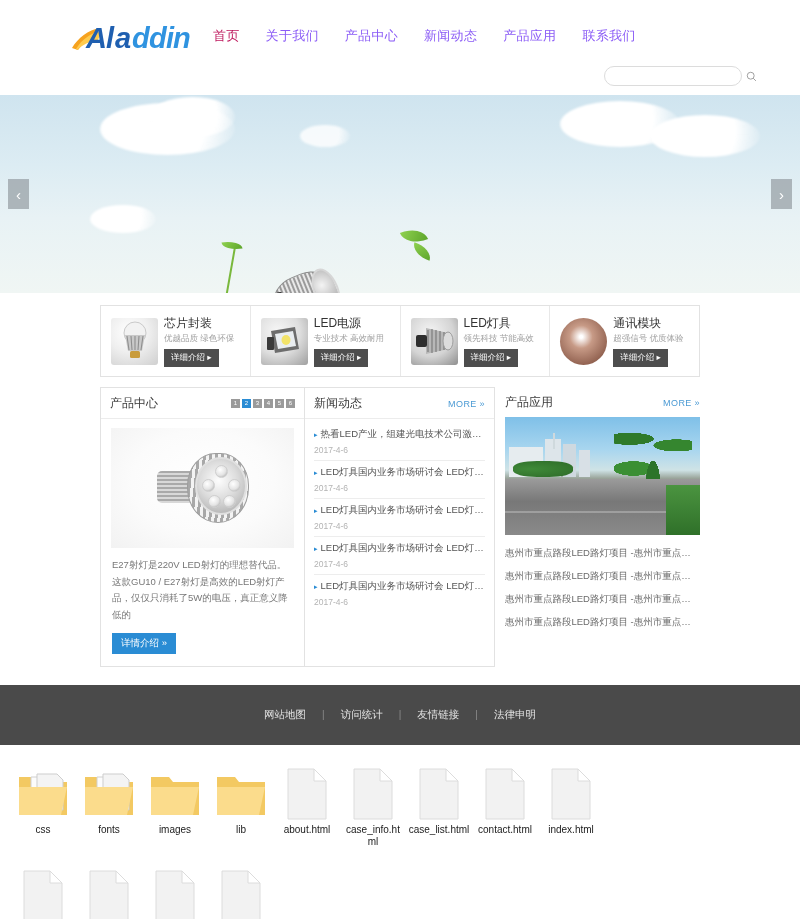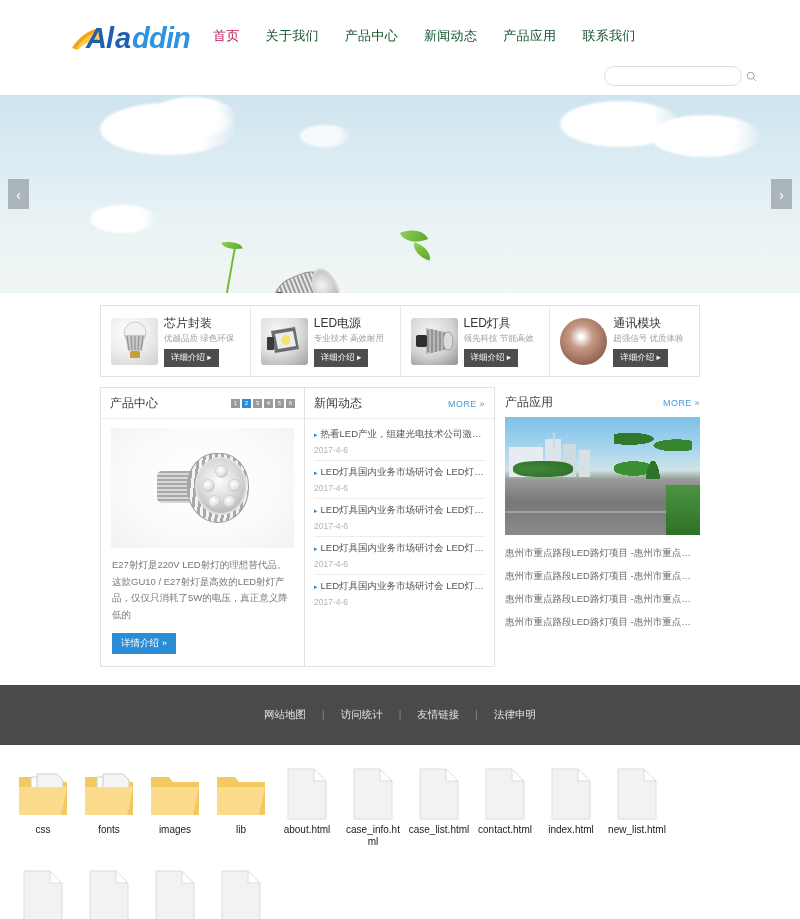--- a/index.html
+++ b/index.html
@@ -8,21 +8,21 @@
     font-family: "Liberation Sans", "DejaVu Sans", sans-serif;
     background: #ffffff; overflow: hidden;
   }
 
   
   .header { position: relative; height: 95px; background: #ffffff; }
   .logo { position: absolute; left: 68px; top: 18px; width: 125px; height: 36px; }
   .logo svg { display: block; }
   .nav { position: absolute; left: 200px; top: 27px; display: flex; gap: 0; }
   .nav-item {
-    font-size: 13px; color: #14532d; padding: 0 13px;
+    font-size: 13px; color: #8b5cf6; padding: 0 13px;
     cursor: pointer; white-space: nowrap; letter-spacing: .3px;
   }
   .nav-item.active { color: #be185d; }
   .search-wrap {
     position: absolute; right: 58px; top: 66px;
     width: 138px; height: 20px;
     border: 1px solid #dcdcdc; border-radius: 10px;
     background: #fff; display: flex; align-items: center;
   }
   .search-input {
@@ -553,29 +553,20 @@
       </div>
       <div class="file">
         <div class="file-icon">
           <svg width="44" height="54" viewBox="0 0 44 54">
     <path d="M3 2 L29 2 L41 14 L41 52 L3 52 Z" fill="#f2f2f2" stroke="#dcdcdc" stroke-width="1"></path>
     <path d="M29 2 L41 14 L29 14 Z" fill="#ffffff" stroke="#dcdcdc" stroke-width="1"></path>
   </svg>
         </div>
         <div class="file-label">index.html</div>
       </div>
-      <div class="file">
-        <div class="file-icon">
-          <svg width="44" height="54" viewBox="0 0 44 54">
-    <path d="M3 2 L29 2 L41 14 L41 52 L3 52 Z" fill="#f2f2f2" stroke="#dcdcdc" stroke-width="1"></path>
-    <path d="M29 2 L41 14 L29 14 Z" fill="#ffffff" stroke="#dcdcdc" stroke-width="1"></path>
-  </svg>
-        </div>
-        <div class="file-label">new_list.html</div>
-      </div>
     </div>
   <div class="file-row" id="file-row-2">
       <div class="file">
         <div class="file-icon">
           <svg width="44" height="54" viewBox="0 0 44 54">
     <path d="M3 2 L29 2 L41 14 L41 52 L3 52 Z" fill="#f2f2f2" stroke="#dcdcdc" stroke-width="1"></path>
     <path d="M29 2 L41 14 L29 14 Z" fill="#ffffff" stroke="#dcdcdc" stroke-width="1"></path>
   </svg>
         </div>
       </div>

